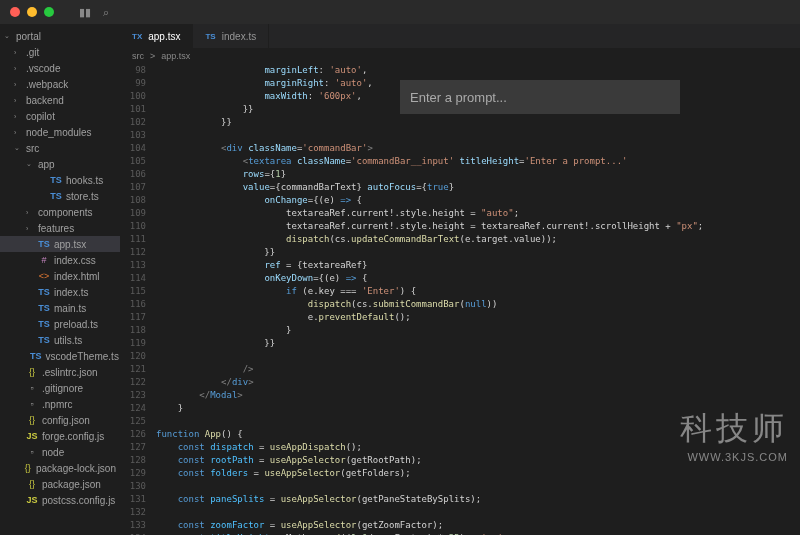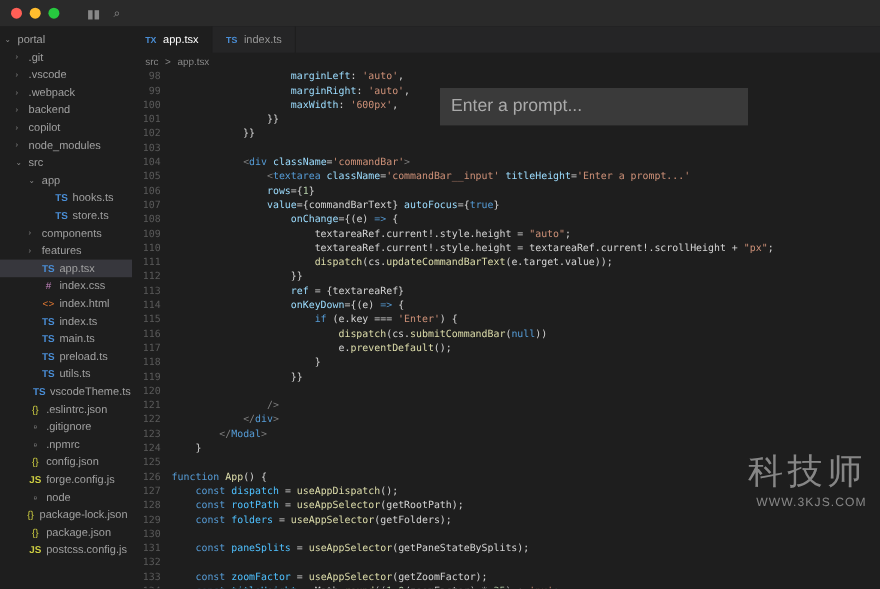--- a/index.html
+++ b/index.html
@@ -108,21 +108,21 @@
   background: #3a3a3a;
   display: flex;
   align-items: center;
   padding: 0 10px;
 }
 .prompt-overlay input {
   background: transparent;
   border: none;
   outline: none;
   color: #aaa;
-  font-size: 16px;
+  font-size: 13px;
   width: 100%;
 }
 .prompt-overlay input::placeholder { color: #aaa; }
 .watermark {
   position: absolute;
   right: 12px;
   bottom: 72px;
   text-align: right;
   color: rgba(220,220,220,0.55);
   pointer-events: none;

